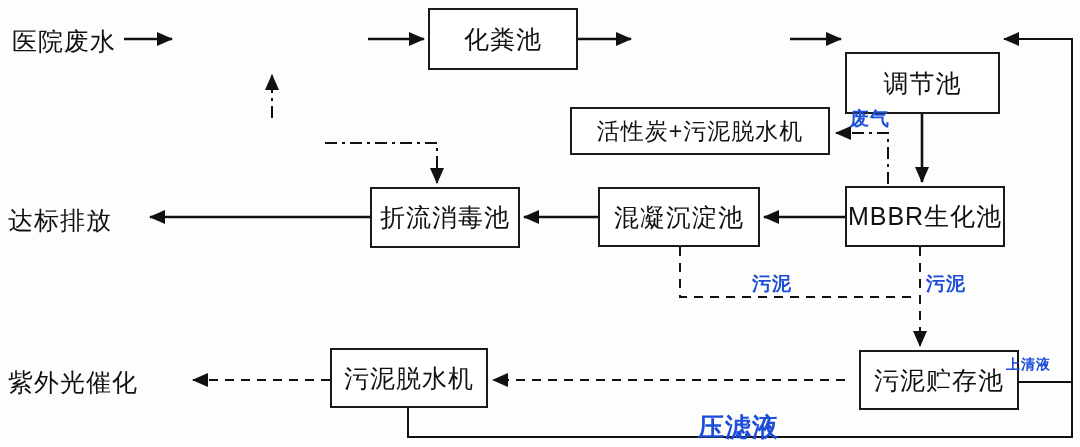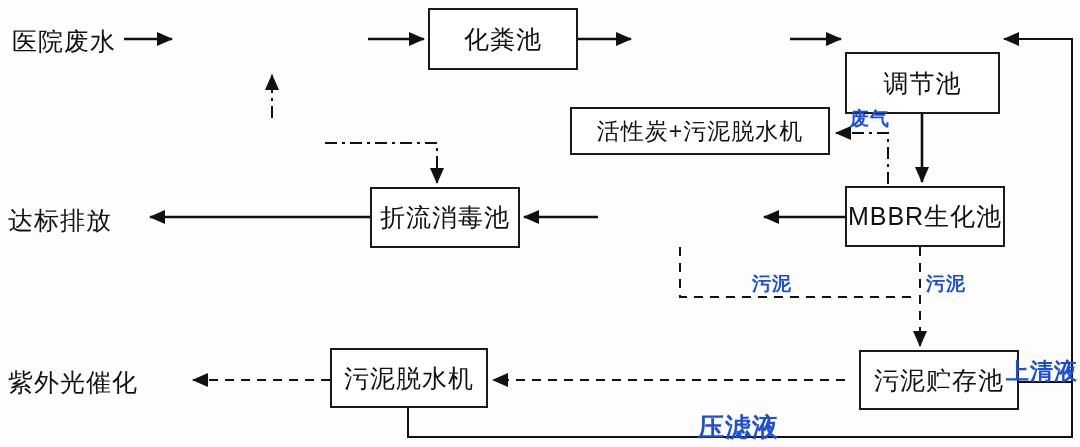--- a/index.html
+++ b/index.html
@@ -57,21 +57,21 @@
   #n-dewater  {left:330px; top:348px; width:158px; height:60px;}
   #n-storage  {left:845px; top:350px; width:160px; height:60px;margin-left:14px;}
 
   #t-source   {left:12px; top:25px;}
   #t-discharge{left:8px;  top:204px;}
   #t-disposal {left:8px;  top:366px;}
 
   #l-wastegas   {left:850px;  top:106px; font-size:19px;}
   #l-sludge1    {left:752px;  top:271px; font-size:19px;}
   #l-sludge2    {left:926px;  top:271px; font-size:19px;}
-  #l-supernatant{left:1006px; top:356px; font-size:23px;}
+  #l-supernatant{left:1006px; top:356px; font-size:14px;}
   #l-filtrate   {left:698px;  top:410px; font-size:26px;}
 
   svg .flow   {stroke:#111;stroke-width:2.6;fill:none;}
   svg .thin   {stroke:#111;stroke-width:2;fill:none;}
   svg .dashdot{stroke:#111;stroke-width:2;fill:none;stroke-dasharray:12 5 3 5;}
   svg .dashed {stroke:#111;stroke-width:2;fill:none;stroke-dasharray:9 7;}
 </style>
 </head>
 <body>
 
@@ -108,20 +108,21 @@
   </svg>
 
   <div class="plain" id="t-source">医院废水</div>
   <div class="plain" id="t-discharge">达标排放</div>
   <div class="plain" id="t-disposal">紫外光催化</div>
 
   <div class="node" id="n-septic">化粪池</div>
   <div class="node" id="n-reg">调节池</div>
   <div class="node" id="n-uv">活性炭+污泥脱水机</div>
   <div class="node" id="n-baffled">折流消毒池</div>
+  <div class="node" id="n-coag">混凝沉淀池</div>
   <div class="node" id="n-mbbr">MBBR生化池</div>
   <div class="node" id="n-dewater">污泥脱水机</div>
   <div class="node" id="n-storage">污泥贮存池</div>
 
   <div class="small" id="l-wastegas">废气</div>
   <div class="small" id="l-sludge1">污泥</div>
   <div class="small" id="l-sludge2">污泥</div>
   <div class="small" id="l-supernatant">上清液</div>
   <div class="small" id="l-filtrate">压滤液</div>
 

